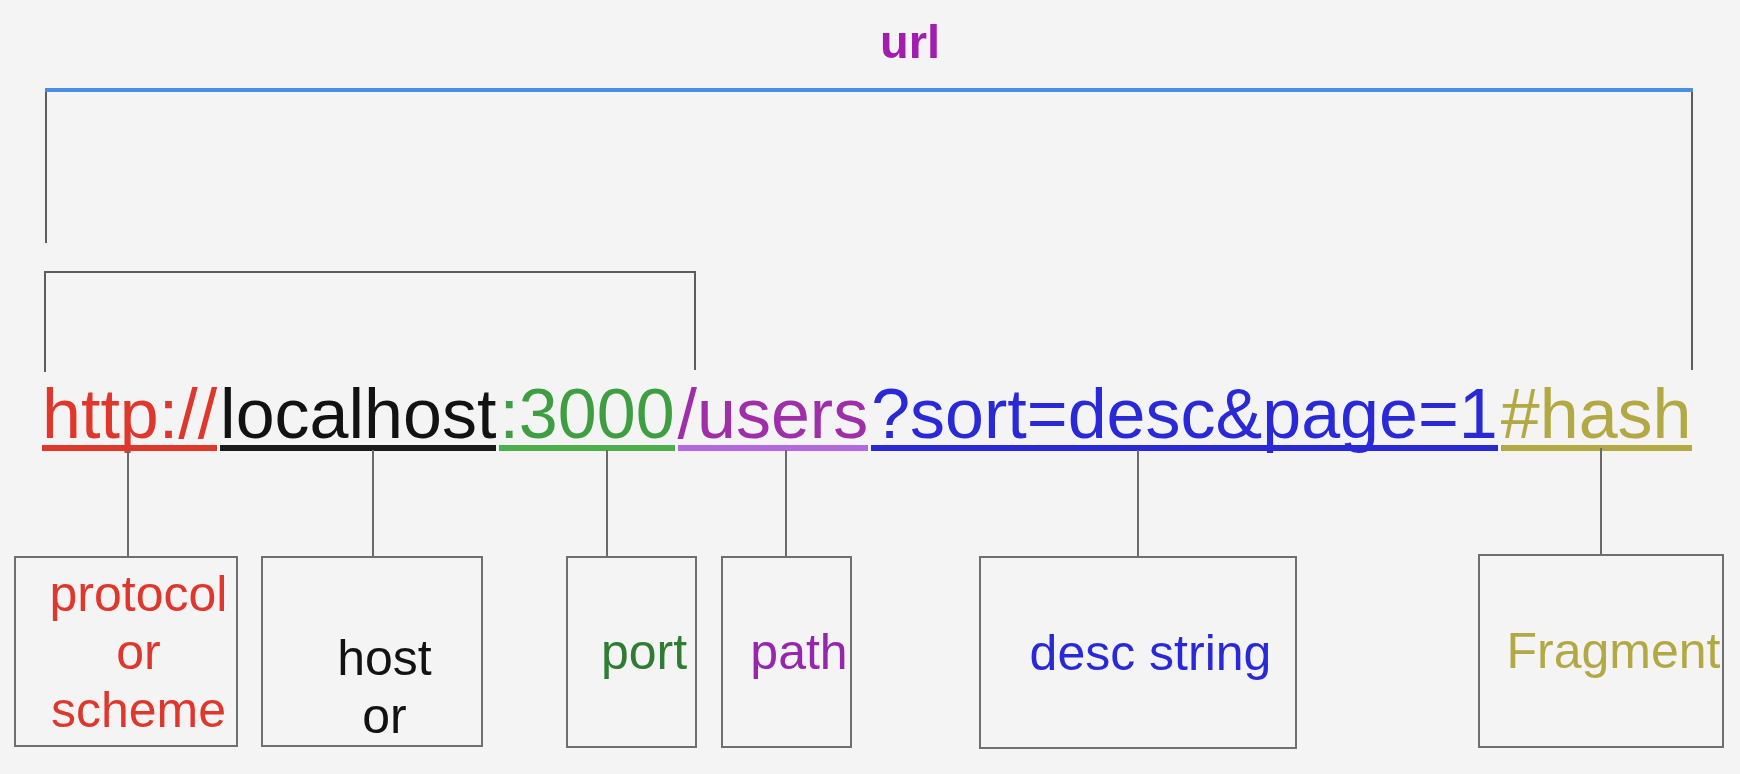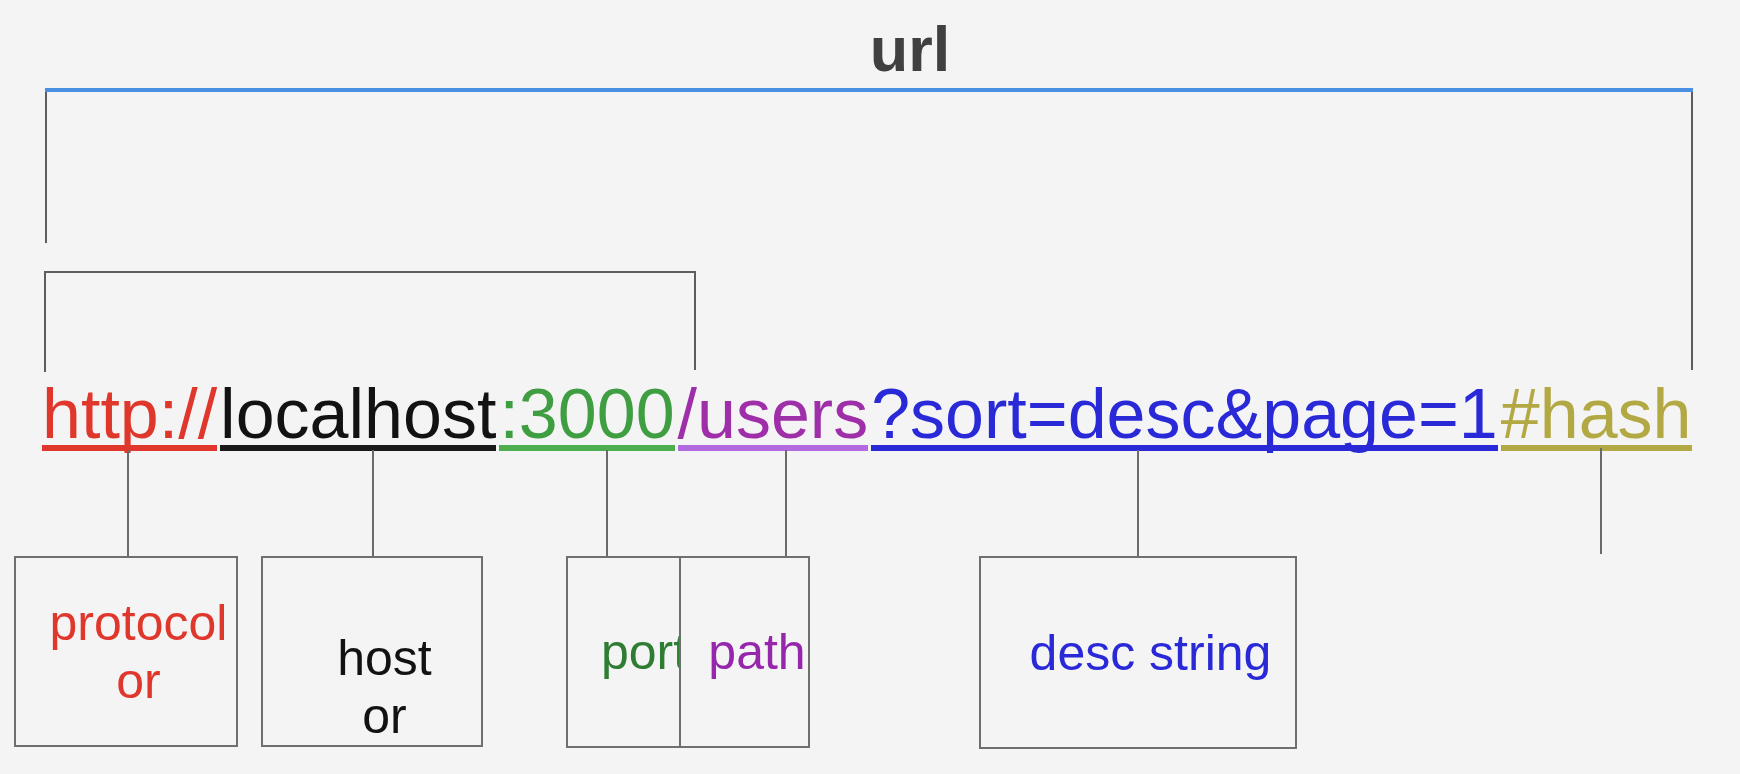--- a/index.html
+++ b/index.html
@@ -13,23 +13,23 @@
     height: 774px;
     background: #f4f4f5;
     font-family: "Liberation Sans", sans-serif;
     overflow: hidden;
   }
 
   
   .diagram-label {
     position: absolute;
     font-weight: 700;
-    font-size: 63px;
+    font-size: 47px;
     line-height: 1;
-    color: #404040;
+    color: #a21caf;
     transform: translateX(-50%);
     white-space: nowrap;
   }
   .url-label    { left: 910px; top: 18px; }
   .origin-label { left: 372px; top: 203px; }
 
   
   .hline, .vline { position: absolute; background: #5d5d5d; }
   .url-top    { left: 45px;   top: 88px;  width: 1648px; height: 4px; }
   .url-left   { left: 45px;   top: 92px;  width: 2px;  height: 151px; }
@@ -80,21 +80,21 @@
     justify-content: center;
     text-align: center;
     font-size: 50px;
     line-height: 1.16;
     background: #f4f4f5;
     padding-left: 25px;
   }
   .box-protocol { left: 14px;   top: 556px; width: 224px; height: 191px; }
   .box-host     { left: 261px;  top: 556px; width: 222px; height: 191px; justify-content: flex-end; }
   .box-port     { left: 542px;  top: 556px; width: 131px; height: 192px; }
-  .box-path     { left: 679px;  top: 556px; width: 131px; height: 192px; }
+  .box-path     { left: 721px;  top: 556px; width: 131px; height: 192px; }
   .box-query    { left: 979px;  top: 556px; width: 318px; height: 193px; }
   .box-fragment { left: 1478px; top: 554px; width: 246px; height: 194px; }
 </style>
 </head>
 <body>
 
 <div class="canvas">
 
   <div class="diagram-label url-label">url</div>
   <div class="hline url-top" style="background: rgb(74, 144, 226);"></div>
@@ -112,33 +112,37 @@
   <div class="conn conn-protocol"></div>
   <div class="conn conn-host"></div>
   <div class="conn conn-port"></div>
   <div class="conn conn-path"></div>
   <div class="conn conn-query"></div>
   <div class="conn conn-fragment"></div>
 
   <div class="box box-protocol" style="color: rgb(224, 55, 44);">
     <span>protocol</span>
     <span>or</span>
+    <span>scheme</span>
   </div>
 
   <div class="box box-host" style="color: rgb(18, 18, 18);">
     <span>host</span>
     <span>or</span>
   </div>
 
   <div class="box box-port" style="color: rgb(47, 125, 51); margin-left: 24px;">
     <span>port</span>
   </div>
 
   <div class="box box-path" style="color: rgb(150, 39, 172);">
     <span>path</span>
   </div>
 
   <div class="box box-query" style="color: rgb(41, 41, 216);">
     <span>desc string</span>
   </div>
 
+  <div class="box box-fragment" style="color: rgb(179, 169, 68);">
+    <span>Fragment</span>
+  </div>
 
 </div>
 
 </body></html>

